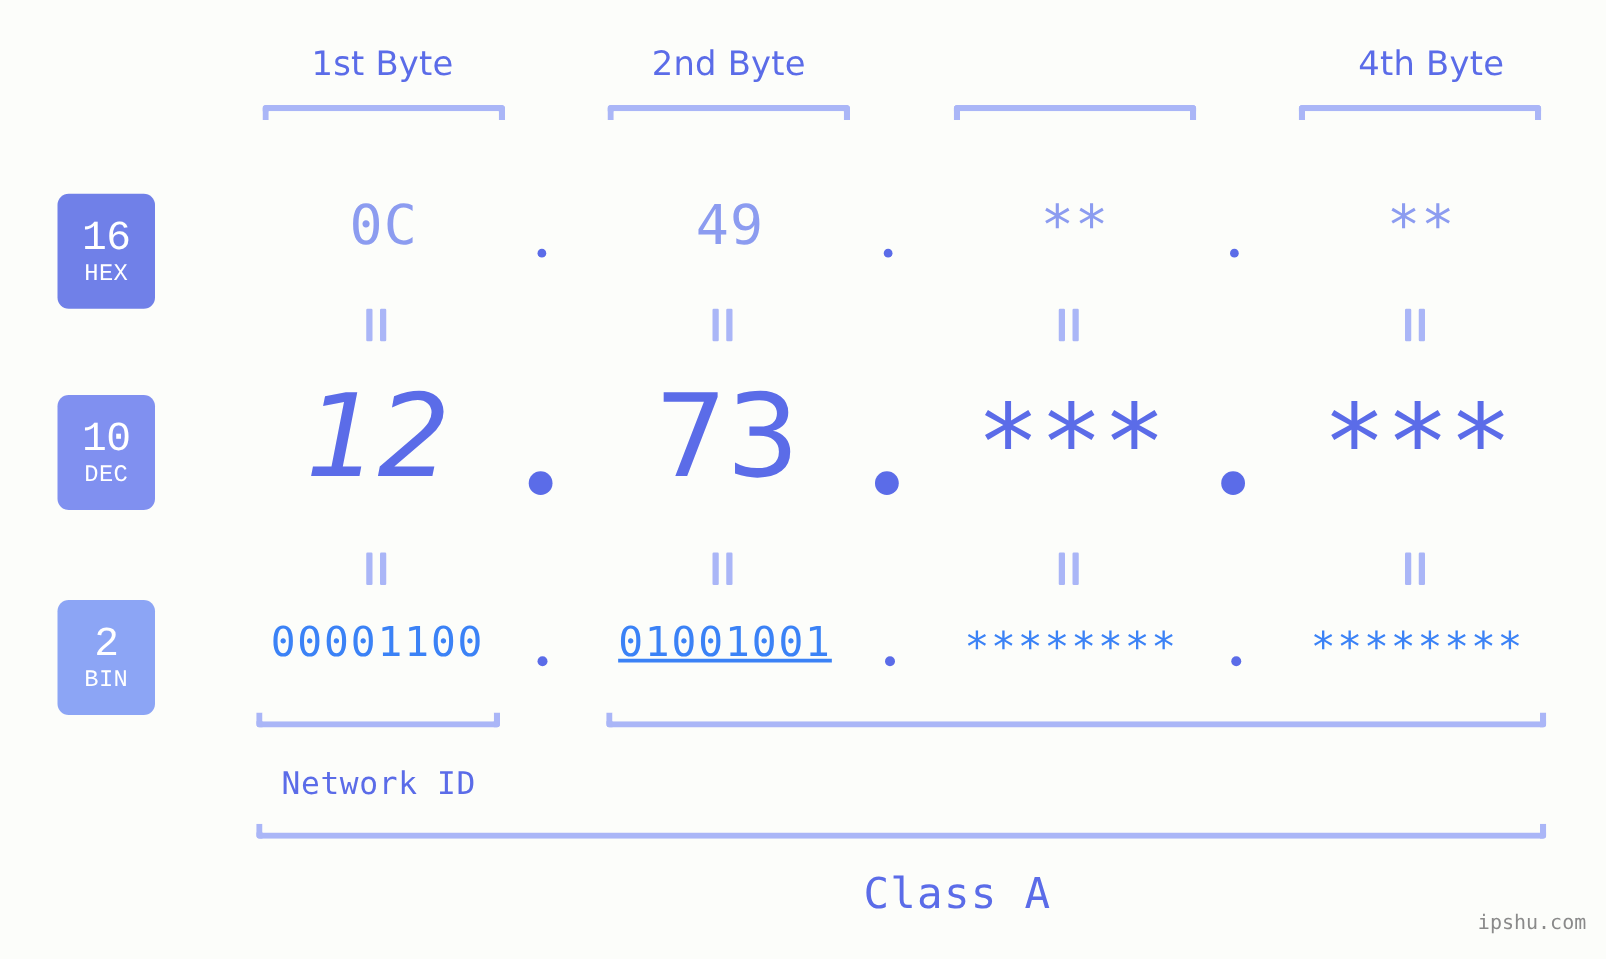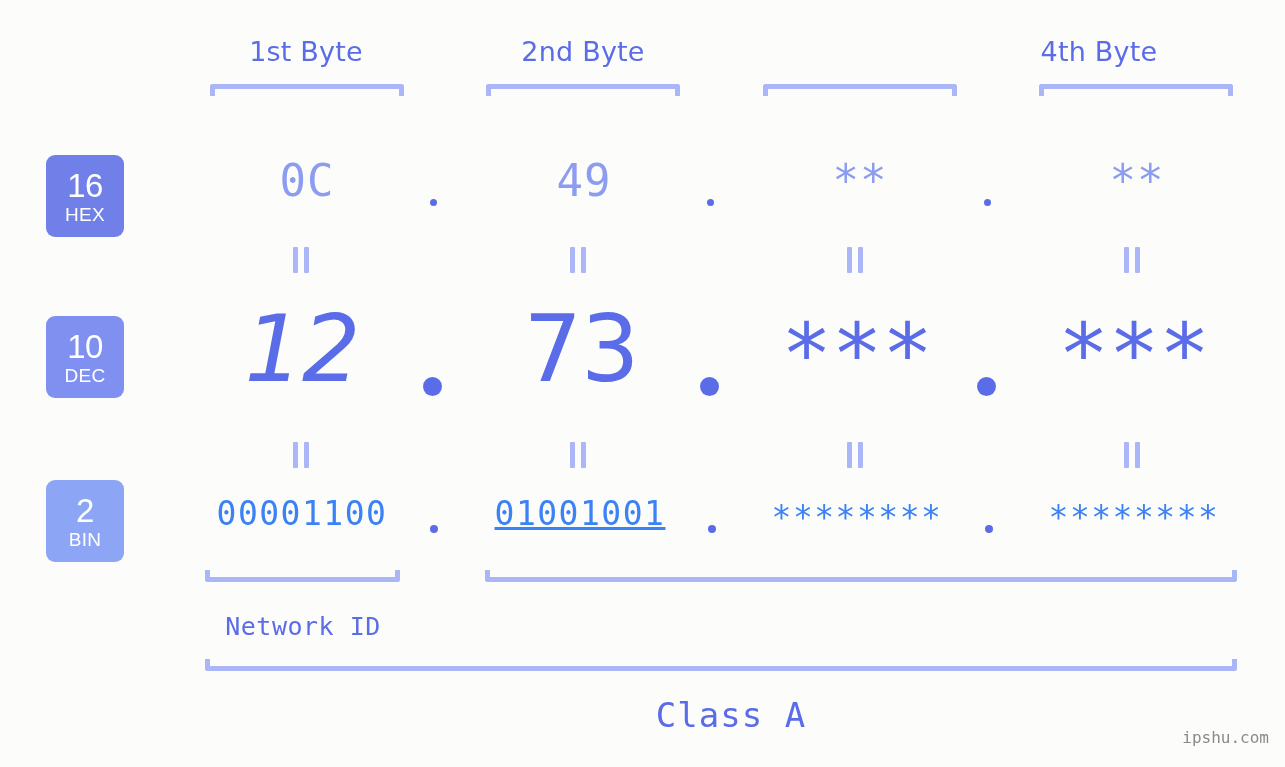--- a/index.html
+++ b/index.html
@@ -57,25 +57,25 @@
     box-sizing: border-box;
     border-bottom-left-radius: 3px;
     border-bottom-right-radius: 3px;
   }
 
   
   .badge {
     position: absolute;
     left: 46px;
     width: 78px;
-    height: 82px;
+    height: 92px;
     border-radius: 9px;
     color: #ffffff;
     text-align: center;
-    font-family: Liberation Sans, sans-serif;
+    font-family: Liberation Mono, monospace;
     display: flex;
     flex-direction: column;
     align-items: center;
     justify-content: center;
     line-height: 1;
   }
   .badge .num {
     font-size: 33px;
     font-weight: 400;
     letter-spacing: -0.5px;
@@ -154,21 +154,21 @@
     text-align: center;
     font-family: "DejaVu Sans Mono", monospace;
     font-size: 25px;
     line-height: 30px;
     color: #5b6ce8;
     letter-spacing: 0.5px;
     white-space: nowrap;
   }
   .class-caption {
     position: absolute;
-    text-align: center;
+    text-align: right;
     font-family: "DejaVu Sans Mono", monospace;
     font-size: 34px;
     line-height: 40px;
     color: #5b6ce8;
     letter-spacing: 1px;
     white-space: nowrap;
   }
 
   
   .watermark {
@@ -182,21 +182,21 @@
     white-space: nowrap;
   }
 </style>
 </head>
 <body>
 
 <div id="stage">
 
   <div class="byte-label" style="left:206px; width:200px;">1st Byte</div>
   <div class="byte-label" style="left:483px; width:200px;">2nd Byte</div>
-  <div class="byte-label" style="left:999px; width:200px;">4th Byte</div>
+  <div class="byte-label" style="left:1045px; width:200px;">4th Byte</div>
 
   <div class="bracket-down" style="left:210px; top:84px; width:194px;"></div>
   <div class="bracket-down" style="left:486px; top:84px; width:194px;"></div>
   <div class="bracket-down" style="left:763px; top:84px; width:194px;"></div>
   <div class="bracket-down" style="left:1039px; top:84px; width:194px;"></div>
 
   <div class="badge" style="top:155px; background:#7080e8;">
     <span class="num">16</span>
     <span class="nm">HEX</span>
   </div>

